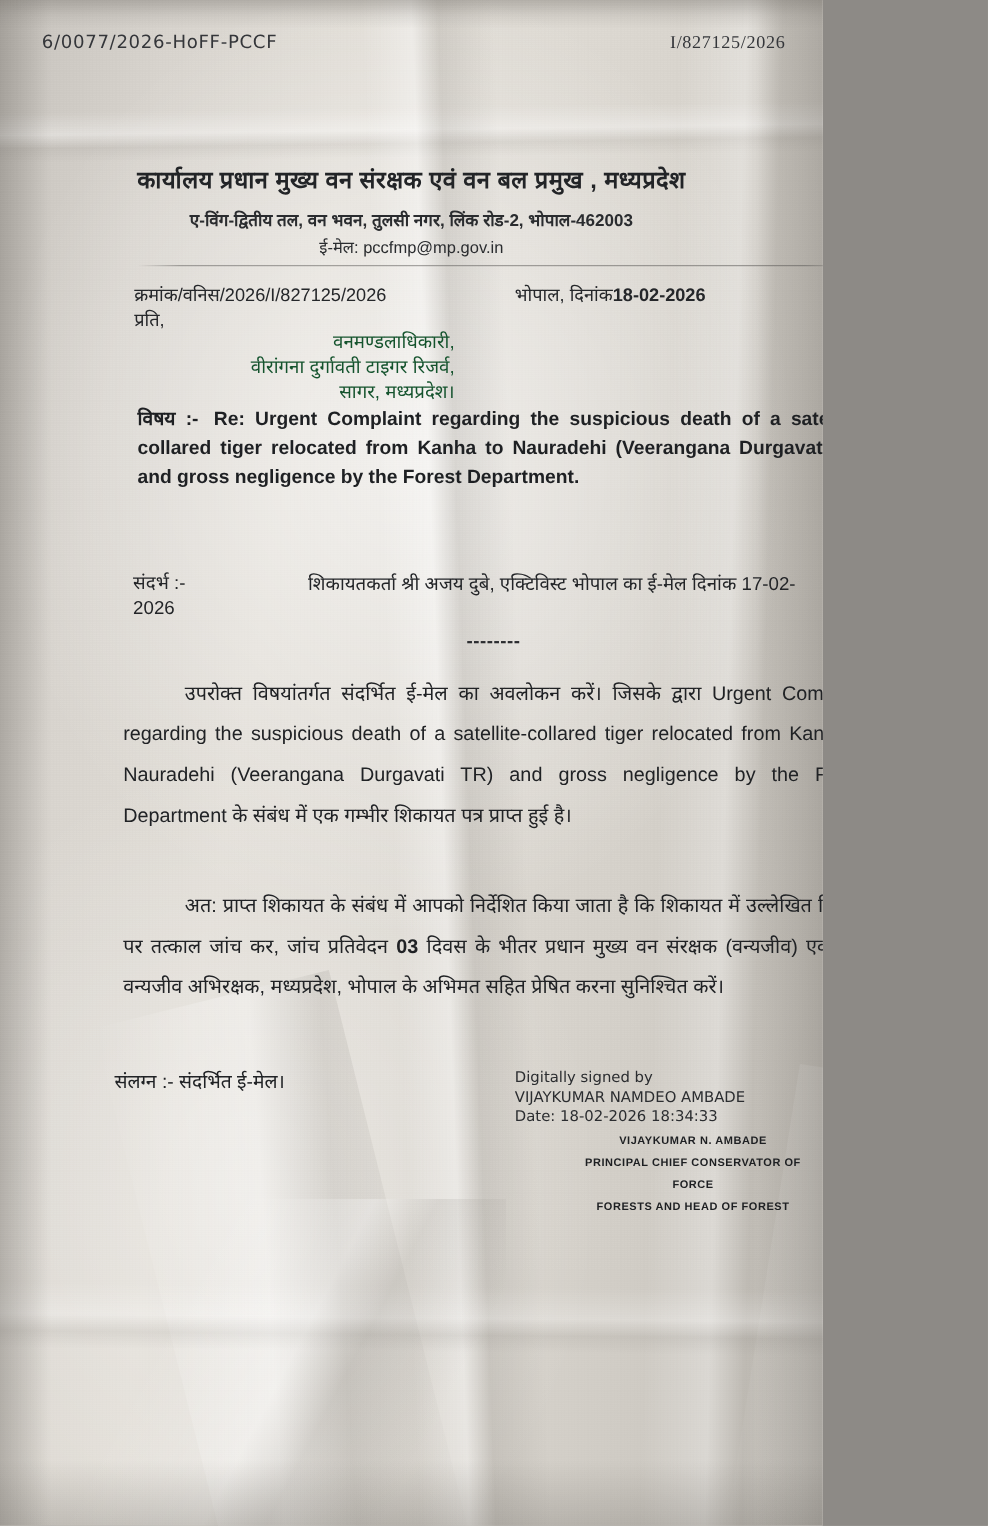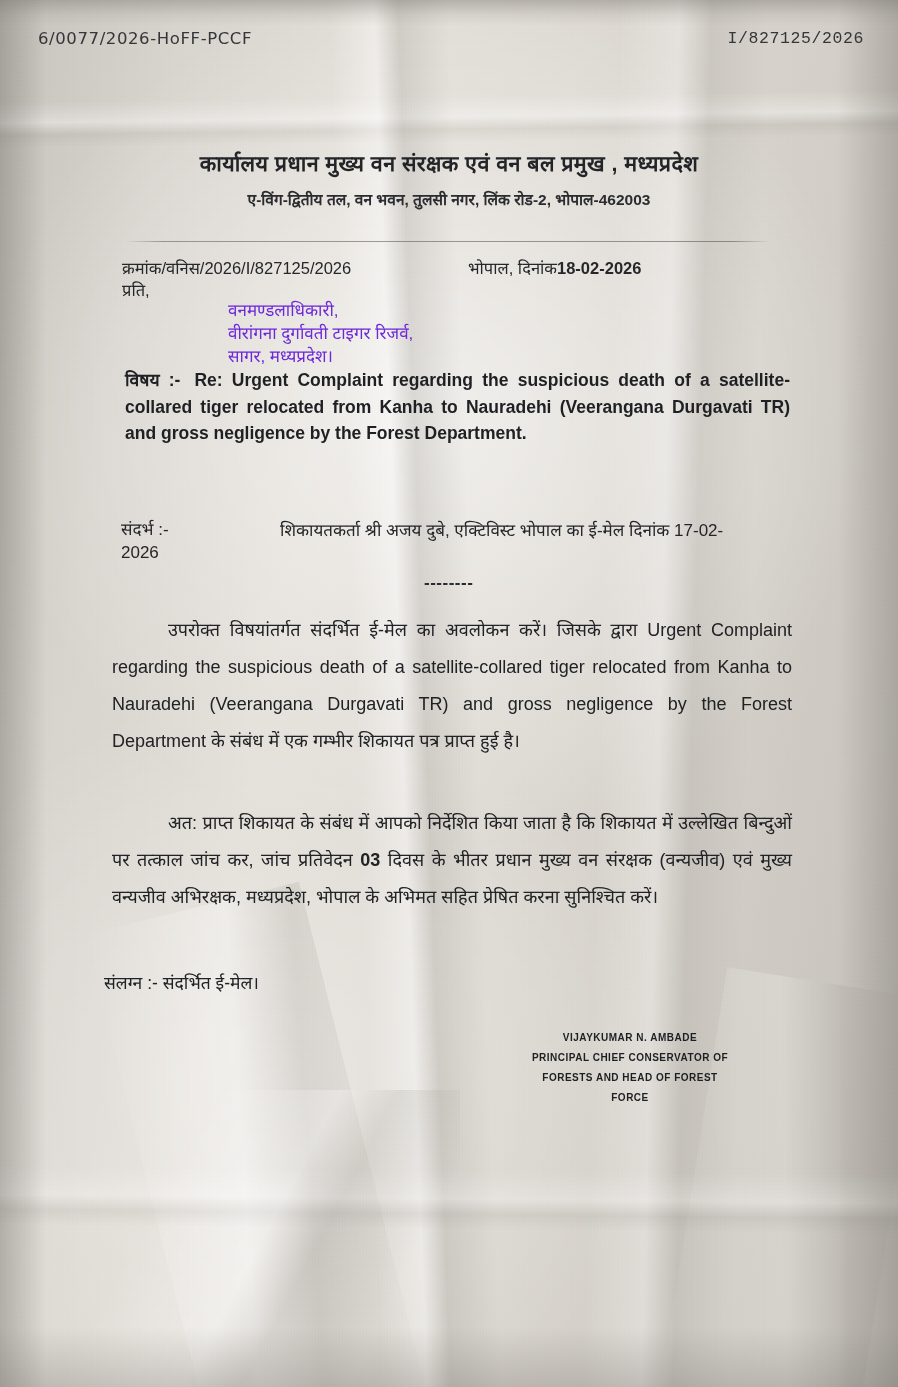--- a/index.html
+++ b/index.html
@@ -2,21 +2,21 @@
 <html><head>
 <meta charset="utf-8">
 <style>
   html, body {
     margin: 0;
     padding: 0;
     background: #8d8a86;
   }
   .page {
     position: relative;
-    width: 898px;
+    width: 748px;
     height: 1387px;
     overflow: hidden;
     font-family: "Liberation Sans", sans-serif;
     background: #cfcbc6;
   }
 
   
   .paper-base {
     position: absolute;
     inset: 0;
@@ -110,21 +110,21 @@
     letter-spacing: 0.6px;
     color: #34363a;
     font-family: "DejaVu Sans", sans-serif;
   }
   .hdr-right {
     position: absolute;
     right: 34px; top: 29px;
     font-size: 16.5px;
     letter-spacing: 0.6px;
     color: #34363a;
-    font-family: Liberation Mono, monospace;
+    font-family: Liberation Serif, serif;
   }
 
   .lh {
     position: absolute;
     left: 0; right: 0;
     text-align: center;
   }
   .lh-office {
     top: 148px;
     font-size: 21.5px;
@@ -171,21 +171,22 @@
     left: 122px; top: 278px;
     font-size: 16.5px;
     color: #25272a;
   }
 
   .to-block {
     position: absolute;
     left: 228px; top: 299px;
     font-size: 17px;
     line-height: 23px;
-    color: #6d28d9;
+    color: #14532d;
+    text-align: right;
   }
 
   .subject {
     position: absolute;
     left: 125px; top: 367px;
     width: 665px;
     font-size: 17.5px;
     line-height: 26.5px;
     font-weight: 700;
     color: #1e2023;
@@ -289,20 +290,21 @@
   <div class="rightedge"></div>
   <div class="grain"></div>
 
   <div class="content">
 
     <div class="hdr-left">6/0077/2026-HoFF-PCCF</div>
     <div class="hdr-right">I/827125/2026</div>
 
     <div class="lh lh-office">कार्यालय प्रधान मुख्य वन संरक्षक एवं वन बल प्रमुख , मध्यप्रदेश</div>
     <div class="lh lh-addr">ए-विंग-द्वितीय तल, वन भवन, तुलसी नगर, लिंक रोड-2, भोपाल-462003</div>
+    <div class="lh lh-mail">ई-मेल: pccfmp@mp.gov.in</div>
     <div class="rule"></div>
 
     <div class="kramank">क्रमांक/वनिस/2026/I/827125/2026</div>
     <div class="bhopal"><span>भोपाल, दिनांक</span><b>18-02-2026</b></div>
     <div class="prati">प्रति,</div>
 
     <div class="to-block">
       <div>वनमण्डलाधिकारी,</div>
       <div>वीरांगना दुर्गावती टाइगर रिजर्व,</div>
       <div>सागर, मध्यप्रदेश।</div>
@@ -314,22 +316,27 @@
     <div class="ref-body">शिकायतकर्ता श्री अजय दुबे, एक्टिविस्ट भोपाल का ई-मेल दिनांक 17-02-</div>
     <div class="ref-cont">2026</div>
     <div class="dashes">--------</div>
 
     <div class="para para1"><span class="ind"></span><span>उपरोक्त विषयांतर्गत संदर्भित ई-मेल का अवलोकन करें। जिसके द्वारा Urgent Complaint regarding the suspicious death of a satellite-collared tiger relocated from Kanha to Nauradehi (Veerangana Durgavati TR) and gross negligence by the Forest Department के संबंध में एक गम्भीर शिकायत पत्र प्राप्त हुई है।</span></div>
 
     <div class="para para2"><span class="ind"></span><span>अत: प्राप्त शिकायत के संबंध में आपको निर्देशित किया जाता है कि शिकायत में उल्लेखित बिन्दुओं पर तत्काल जांच कर, जांच प्रतिवेदन </span><b>03</b><span> दिवस के भीतर प्रधान मुख्य वन संरक्षक (वन्यजीव) एवं मुख्य वन्यजीव अभिरक्षक, मध्यप्रदेश, भोपाल के अभिमत सहित प्रेषित करना सुनिश्चित करें।</span></div>
 
     <div class="sanlagn">संलग्न :- संदर्भित ई-मेल।</div>
 
+    <div class="sig-digital">
+      <div>Digitally signed by</div>
+      <div>VIJAYKUMAR NAMDEO AMBADE</div>
+      <div>Date: 18-02-2026 18:34:33</div>
+    </div>
 
     <div class="sig-name">
       <div>VIJAYKUMAR N. AMBADE</div>
       <div>PRINCIPAL CHIEF CONSERVATOR OF</div>
+      <div>FORCE</div>
       <div>FORESTS AND HEAD OF FOREST</div>
-      <div>FORCE</div>
     </div>
 
   </div>
 </div>
 
 </body></html>

